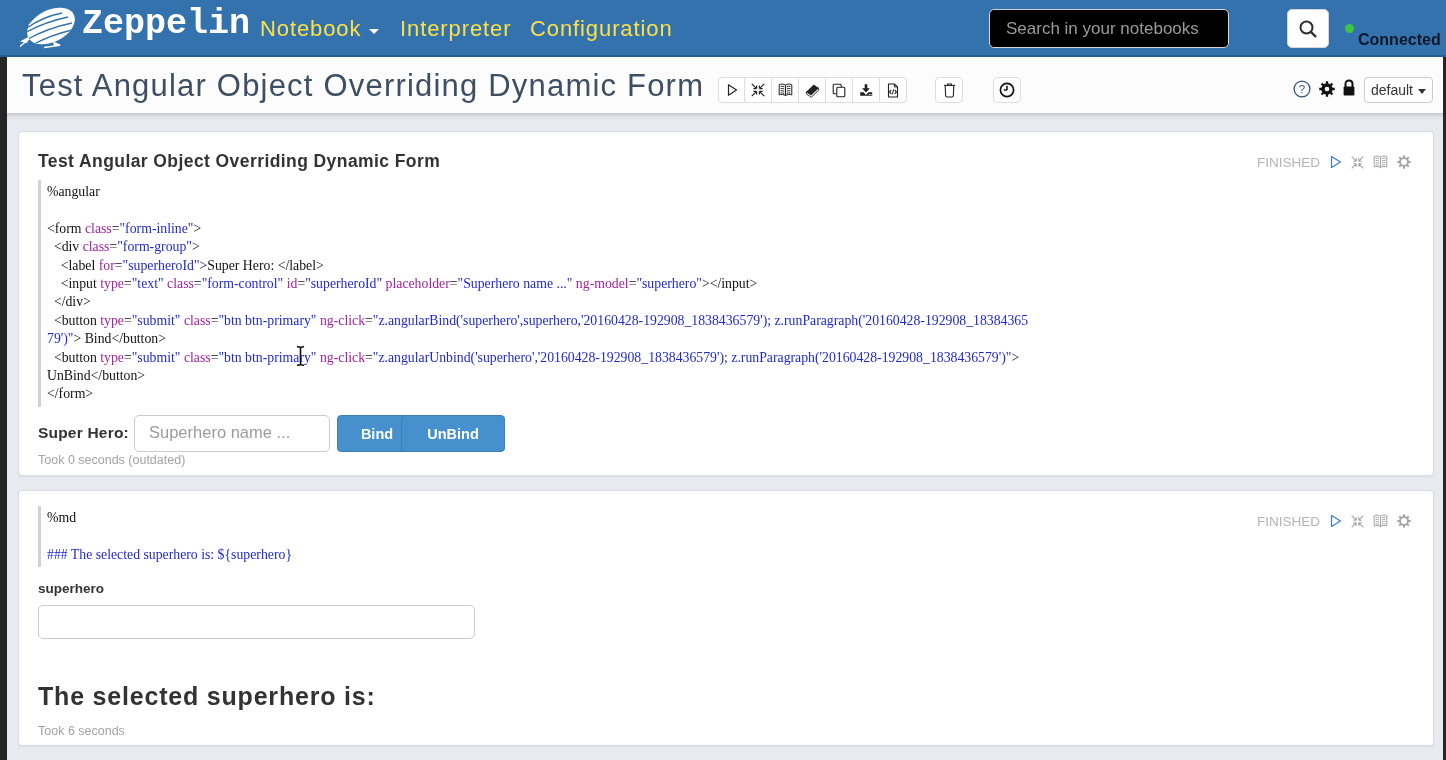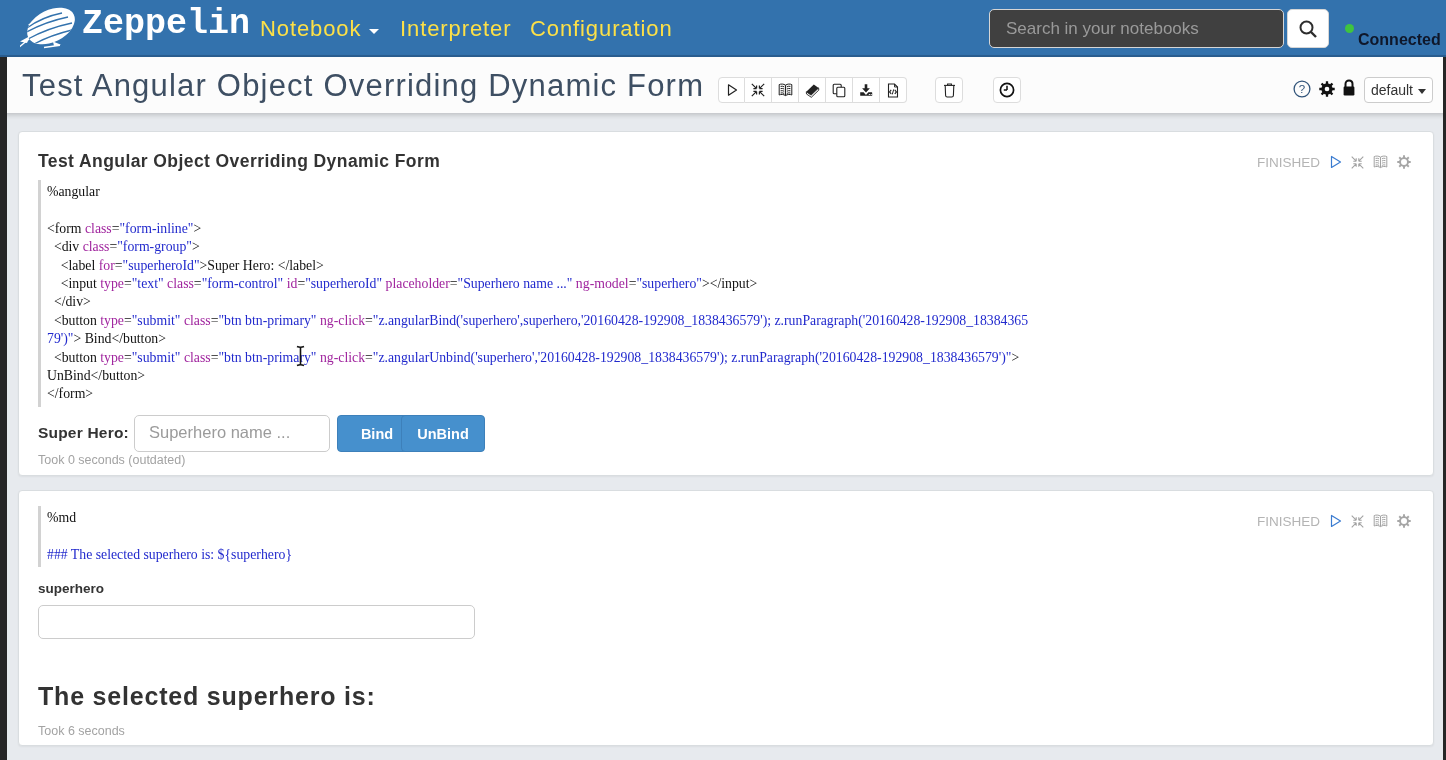--- a/index.html
+++ b/index.html
@@ -5,22 +5,22 @@
 * { margin:0; padding:0; box-sizing:border-box; }
 html,body { width:1446px; height:760px; overflow:hidden; }
 body { position:relative; font-family:"Liberation Sans",sans-serif; background:#e7eaee; }
 
 
 #navbar { position:absolute; left:0; top:0; width:1446px; height:57px;
   background:#3372ad; border-bottom:2px solid #2b5f92; }
 #brand { position:absolute; left:82px; top:4px; color:#fff;
   font-family:Liberation Mono, monospace; font-weight:bold; font-size:35px; letter-spacing:0px; }
 .navitem { position:absolute; top:16px; color:#fde047; font-size:22px; letter-spacing:0.9px; }
-#searchbox { position:absolute; left:989px; top:9px; width:295px; height:39px;
-  background:#404040; border:1px solid #d6d6d6; border-radius:5px;text-align:center; }
+#searchbox { position:absolute; left:989px; top:9px; width:240px; height:39px;
+  background:#000000; border:1px solid #d6d6d6; border-radius:5px;text-align:center; }
 #searchbox span { position:absolute; left:16px; top:9px; color:#9a9a9a; font-size:17px; }
 #searchbtn { position:absolute; left:1287px; top:9px; width:42px; height:39px;
   background:#fff; border:1px solid #d6d6d6; border-radius:5px; }
 #conndot { position:absolute; left:1345px; top:24px; width:9px; height:9px; border-radius:50%; background:#3fc43f; }
 #conntext { position:absolute; left:1358px; top:31px; color:#0f172a; font-size:16px; font-weight:bold; }
 
 
 #headerbar { position:absolute; left:0; top:57px; width:1446px; height:56px; background:#fcfcfc;
   box-shadow:0 2px 5px rgba(0,0,0,0.18); }
 #notetitle { position:absolute; left:22px; top:11px; font-size:31px; letter-spacing:1.2px; color:#3e4f63; white-space:nowrap; }
@@ -223,21 +223,21 @@
 <span class="str">79')"</span>&gt; Bind&lt;/button&gt;
   &lt;button <span class="attr">type</span>=<span class="str">"submit"</span> <span class="attr">class</span>=<span class="str">"btn btn-primary"</span> <span class="attr">ng-click</span>=<span class="str">"z.angularUnbind('superhero','20160428-192908_1838436579'); z.runParagraph('20160428-192908_1838436579')"</span>&gt;
 UnBind&lt;/button&gt;
 &lt;/form&gt;</pre>
   <div id="p1form">
     <div id="p1label">Super Hero:</div>
     <div id="p1input">
         <span>Superhero name ...</span>
       </div>
     <div class="bluebtn" style="left:299px; width:80px;">Bind</div>
-    <div class="bluebtn" style="left:363px; width:84px;text-align:right;">UnBind</div>
+    <div class="bluebtn" style="left:363px; width:104px;text-align:right;">UnBind</div>
   </div>
   <div class="took" style="top:321px;">Took 0 seconds (outdated)</div>
 </div>
 
 <div class="card" style="top:490px; height:256px;">
   <div class="ctrl">
     <span class="finished">FINISHED</span>
     <span class="cicon"><svg width="12" height="14" viewBox="0 0 12 14">
           <path d="M1.5 1.5 L1.5 12.5 L10.5 7 Z" fill="none" stroke="#3a7bd0" stroke-width="1.2" stroke-linejoin="round"></path>
         </svg></span>

